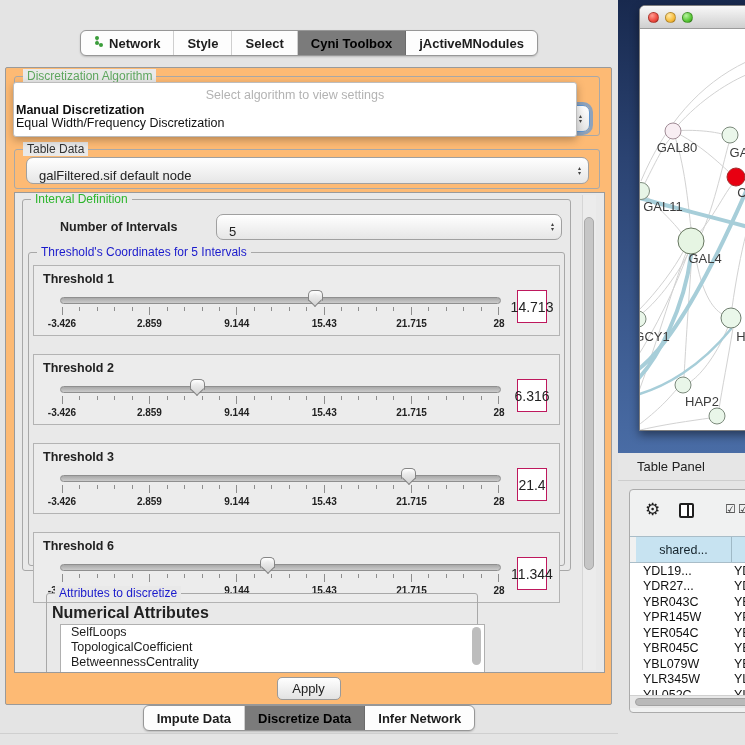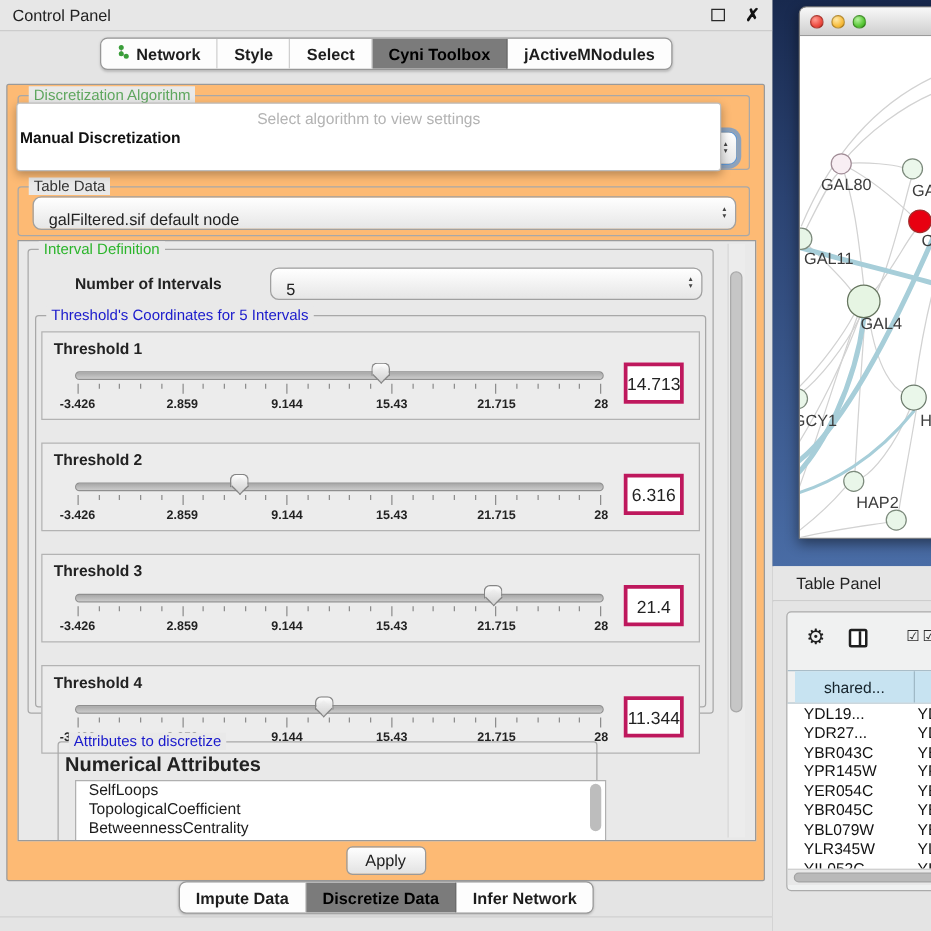--- a/index.html
+++ b/index.html
@@ -59,21 +59,21 @@
               background:linear-gradient(#ffffff,#dadada);box-sizing:border-box}
   .thumb .tip{width:10px;height:10px;border:1px solid #858585;border-top:none;border-left:none;
               background:linear-gradient(135deg,#f2f2f2,#d2d2d2);transform:rotate(45deg);
               margin:-6px auto 0;box-sizing:border-box}
   .ticks{position:absolute;left:2px;right:2px;top:17px;height:9px;display:flex;justify-content:space-between}
   .tick{width:1px;background:#8d8d8d}
   .tick.minor{height:4px}
   .tick.major{height:8px}
   .slabels{position:absolute;left:2px;right:2px;top:28px;height:12px;font-size:10px;font-weight:bold;color:#222}
   .slabel{position:absolute;transform:translateX(-50%);white-space:nowrap}
-  .valuebox{width:48px;height:33px;background:#ffffff;border:3px solid #be185d;display:flex;align-items:center;
+  .valuebox{width:30px;height:33px;background:#ffffff;border:1px solid #be185d;display:flex;align-items:center;
             justify-content:center;font-size:14px;box-sizing:border-box;margin-top:0}
   .attrlabel{position:absolute;left:5px;top:10px;font-size:16px;font-weight:bold}
   .attrlist{position:absolute;left:13px;top:30px;width:425px;height:62px;background:#ffffff;
             border:1px solid #b0b0b0;box-sizing:border-box;overflow:hidden}
   .attrlist .li{padding-left:10px;font-size:12.5px;line-height:15px;color:#1c1c1c;white-space:nowrap}
   .lthumb{position:absolute;right:3px;top:2px;width:9px;height:38px;background:#bdbdbd;border-radius:5px}
   .applybtn{position:absolute;left:50%;transform:translateX(-50%);top:609px;width:62px;height:21px;
             border:1px solid #9a9a9a;border-radius:5px;background:linear-gradient(#ffffff,#e2e2e2);
             font-size:13px;display:flex;align-items:center;justify-content:center}
   .bottomtabs{position:absolute;left:0;right:0;top:705px;display:flex;justify-content:center}
@@ -111,26 +111,20 @@
   .tc2{flex:1;padding-left:10px;font-size:12.5px;color:#111;white-space:nowrap;overflow:hidden}
   .hscroll{position:relative;height:12px;background:#e8e8e8;border-top:1px solid #d0d0d0}
   .hthumb{position:absolute;left:5px;right:6px;top:2px;height:8px;background:#b9b9b9;border:1px solid #a2a2a2;
           border-radius:5px;box-sizing:border-box}
   .neticon{display:inline-block;width:10px;height:13px}
 </style>
 </head>
 <body>
 
 <div class="left-panel">
-  <div class="titlebar">
-    <span>Control Panel</span>
-    <span class="spacer"></span>
-    <span class="float-icon"></span>
-    <span class="close-icon">✗</span>
-  </div>
 
   <div class="tabrow">
     <div class="tabpill">
         <div class="tab">
           <span><svg class="neticon" viewBox="0 0 10 13">
               <line x1="3" y1="3" x2="3" y2="8" stroke="#9a9a9a"></line>
               <line x1="3" y1="8" x2="7" y2="10" stroke="#9a9a9a"></line>
               <circle cx="3" cy="3" r="2" fill="#3a9e3a"></circle>
               <circle cx="3" cy="8" r="2" fill="#3a9e3a"></circle>
               <circle cx="7" cy="10" r="2" fill="#3a9e3a"></circle>
@@ -332,21 +326,21 @@
                     </div>
                     <div class="thumb" style="left: calc(79% - 7px);">
                       <div class="cap"></div>
                       <div class="tip"></div>
                     </div>
                   </div>
                   <div class="valuebox">21.4</div>
                 </div>
               </div>
               <div class="cell">
-                <div class="thlabel">Threshold 4</div>
+                <div class="thlabel">Threshold 6</div>
                 <div class="srow">
                   <div class="sliderzone">
                     <div class="track"></div>
                     <div class="ticks">
                       <div class="tick major"></div>
                       <div class="tick minor"></div>
                       <div class="tick minor"></div>
                       <div class="tick minor"></div>
                       <div class="tick minor"></div>
                       <div class="tick major"></div>
@@ -536,13 +530,14 @@
       </div>
     <div class="hscroll">
       <div class="hthumb"></div>
     </div>
   </div>
 </div>
 
 <div class="popup">
   <div class="prompt">Select algorithm to view settings</div>
 <div class="item b" style="top: 20px;">Manual Discretization</div>
+    <div class="item" style="top: 33px;">Equal Width/Frequency Discretization</div>
   </div>
 
 </body></html>

